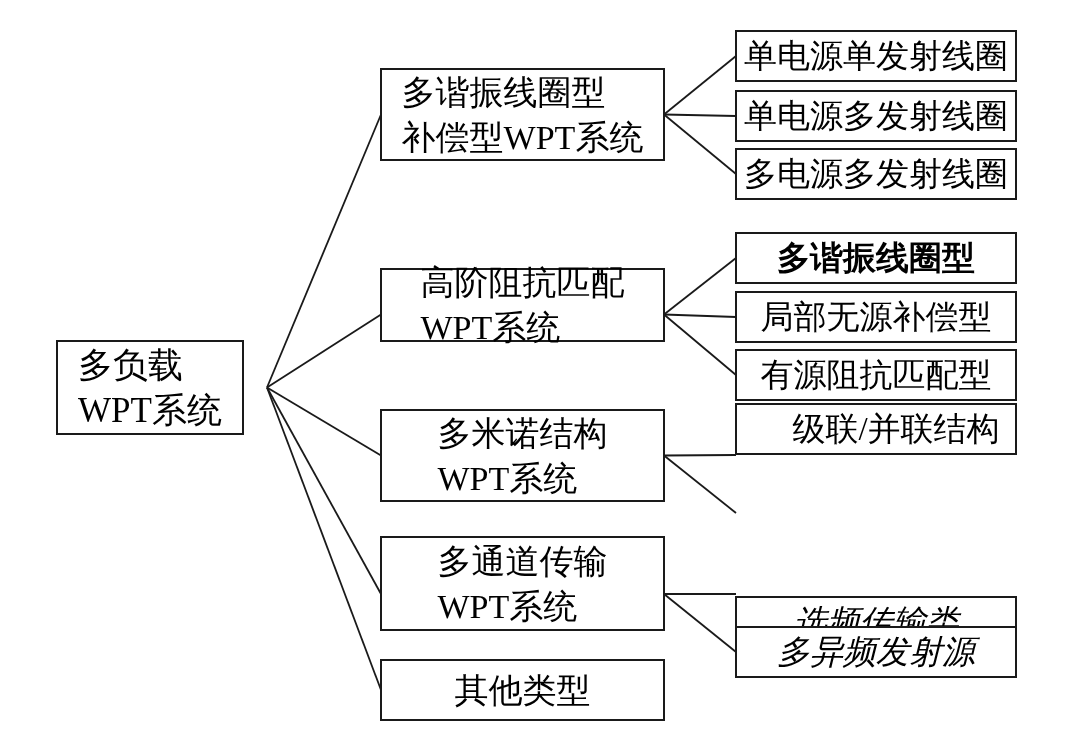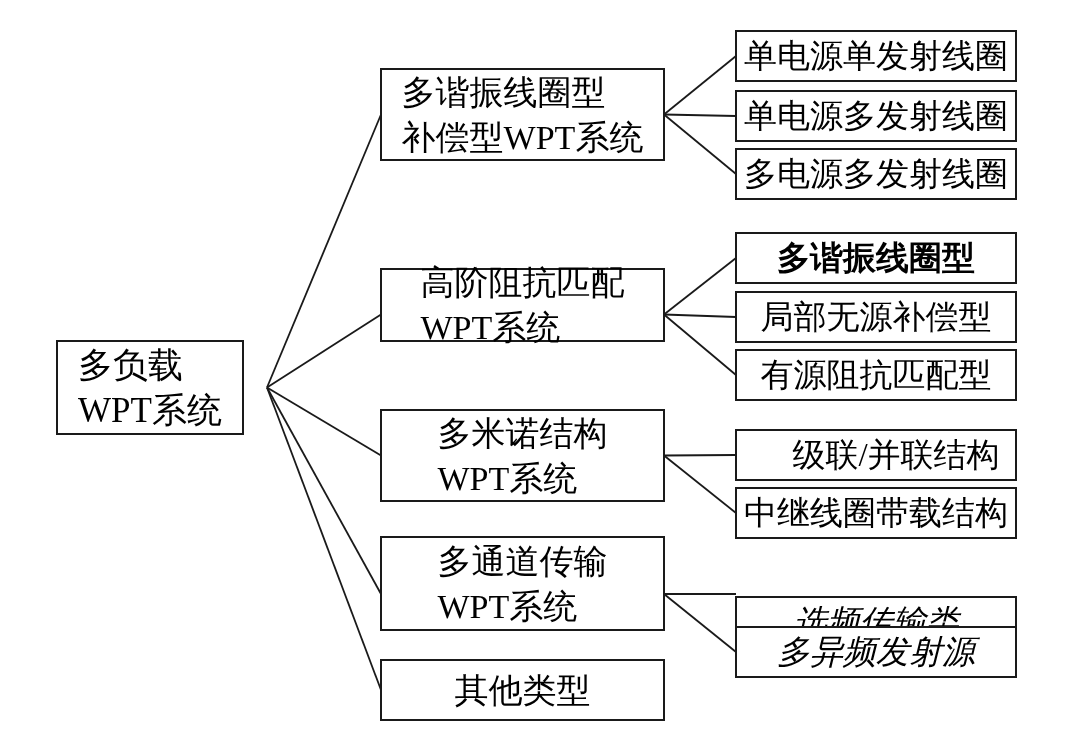--- a/index.html
+++ b/index.html
@@ -43,21 +43,21 @@
   #node-b2 { top: 409px; height: 93px; }
   #node-b3 { top: 536px; height: 95px; }
   #node-b4 { top: 659px; height: 62px; }
 
   #node-c0-0 { top: 30px; }
   #node-c0-1 { top: 90px; }
   #node-c0-2 { top: 148px; }
   #node-c1-0 { top: 232px; font-weight: bold; }
   #node-c1-1 { top: 291px; }
   #node-c1-2 { top: 349px; }
-  #node-c2-0 { top: 429px; padding-left: 40px; }
+  #node-c2-0 { top: 403px; padding-left: 40px; }
   #node-c2-1 { top: 487px; }
   #node-c3-0 { top: 596px; font-style: italic; }
   #node-c3-1 { top: 626px; font-style: italic; }
 </style>
 </head>
 <body>
 
 <div class="canvas">
 
   <svg id="connectors" viewBox="0 0 1090 744" xmlns="http://www.w3.org/2000/svg">
@@ -91,16 +91,15 @@
 WPT系统</div>
   <div class="box mid" id="node-b4">其他类型</div>
 
   <div class="box leaf" id="node-c0-0">单电源单发射线圈</div>
   <div class="box leaf" id="node-c0-1">单电源多发射线圈</div>
   <div class="box leaf" id="node-c0-2">多电源多发射线圈</div>
   <div class="box leaf" id="node-c1-0">多谐振线圈型</div>
   <div class="box leaf" id="node-c1-1">局部无源补偿型</div>
   <div class="box leaf" id="node-c1-2">有源阻抗匹配型</div>
   <div class="box leaf" id="node-c2-0">级联/并联结构</div>
-  <div class="box leaf" id="node-c2-1">中继线圈带载结构</div>
   <div class="box leaf" id="node-c3-0">选频传输类</div>
   <div class="box leaf" id="node-c3-1">多异频发射源</div>
 </div>
 
 </body></html>

